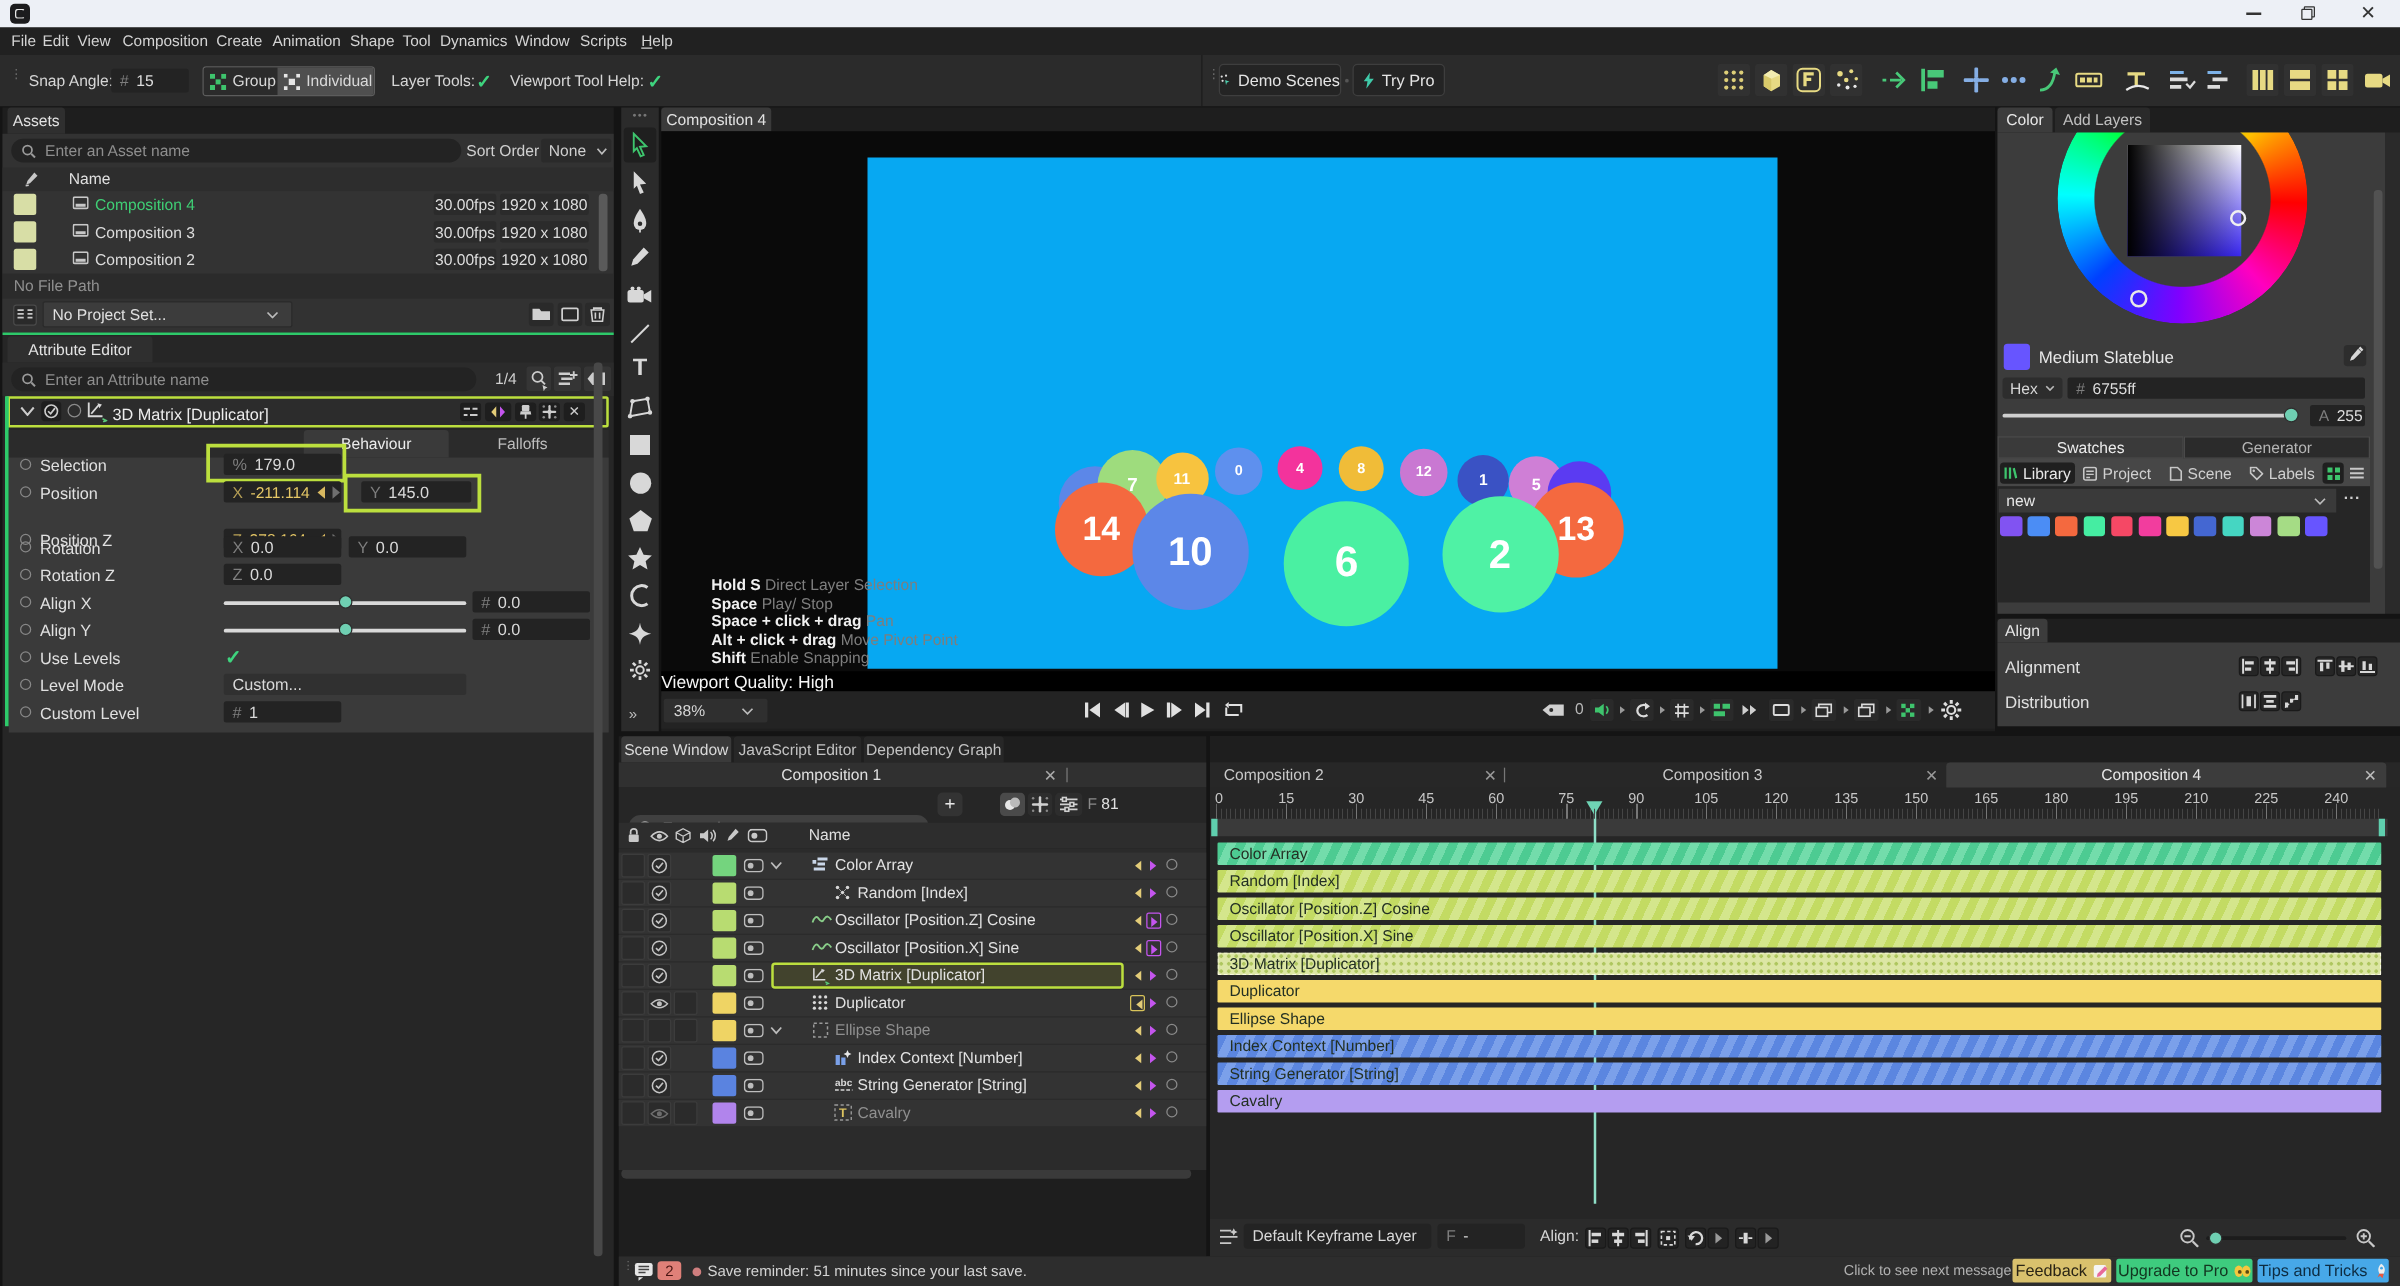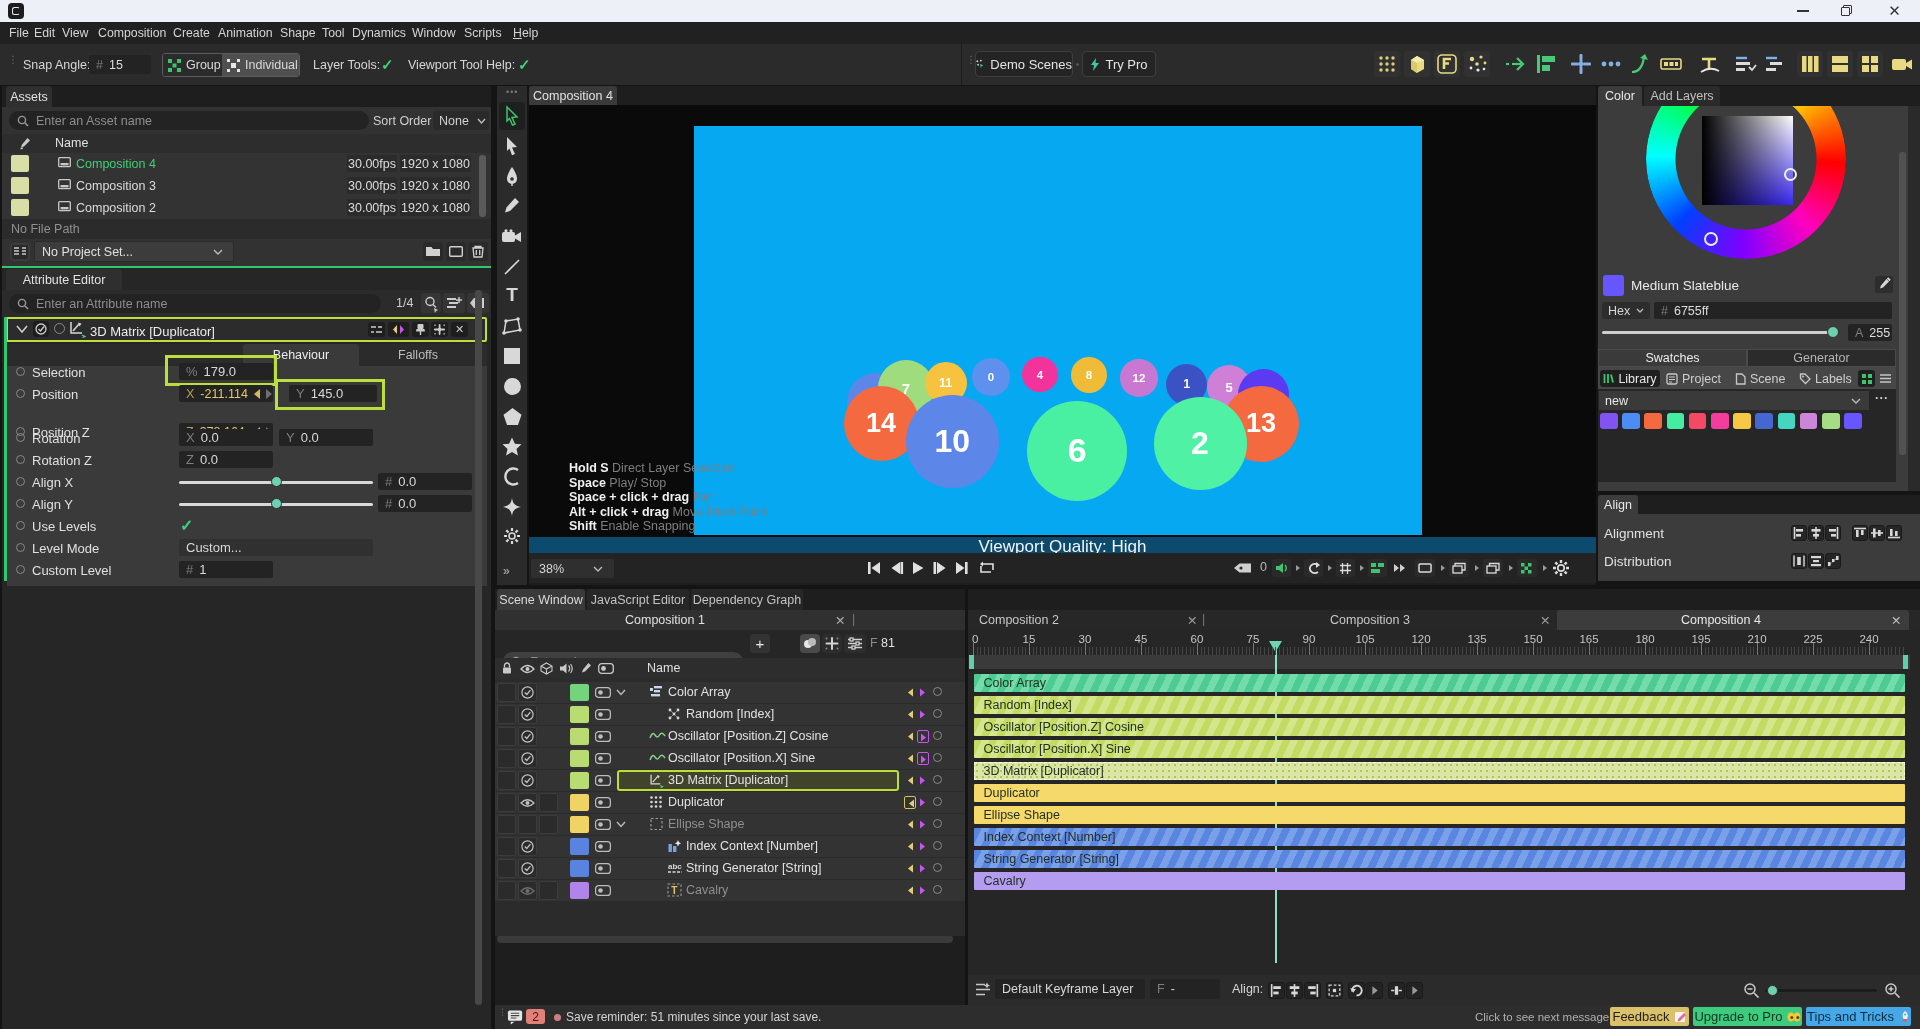--- a/index.html
+++ b/index.html
@@ -593,21 +593,21 @@
       </div>
 <div style="position:absolute;left:333.29999999999995px;top:274.7px;width:100px;height:100px;border-radius:50%;background:#4af0a2">
         <div style="position:absolute;left:0;top:0;width:100px;height:100px;display:flex;align-items:center;justify-content:center;color:#fff;font-size:34px;font-weight:bold">6</div>
       </div>
 </div>
 <div class="abs" style="left:40px;top:375px;font-size:12.5px"><b style="color:#f0f0f0">Hold S </b><span style="color:#7e7e7e">Direct Layer Selection</span></div>
 <div class="abs" style="left:40px;top:389.5px;font-size:12.5px"><b style="color:#f0f0f0">Space </b><span style="color:#7e7e7e">Play/ Stop</span></div>
 <div class="abs" style="left:40px;top:404.0px;font-size:12.5px"><b style="color:#f0f0f0">Space + click + drag </b><span style="color:#7e7e7e">Pan</span></div>
 <div class="abs" style="left:40px;top:418.5px;font-size:12.5px"><b style="color:#f0f0f0">Alt + click + drag </b><span style="color:#7e7e7e">Move Pivot Point</span></div>
 <div class="abs" style="left:40px;top:433.0px;font-size:12.5px"><b style="color:#f0f0f0">Shift </b><span style="color:#7e7e7e">Enable Snapping</span></div>
-<div class="abs" style="left:0px;top:451px;width:1067px;height:16px;background:#0c4a6e;text-align:center;color:#f5f5f5;font-size:17px">Viewport Quality: High</div>
+<div class="abs" style="left:0px;top:451px;width:1067px;height:16px;background:#000000;text-align:left;color:#f5f5f5;font-size:14px">Viewport Quality: High</div>
 <div id="vpbar"></div>
 </div>
 
 <div class="abs" style="left:529px;top:553px;width:1067px;height:30px;background:#232323">
   <div class="abs" style="left:2px;top:6px;width:83px;height:19px;background:#2f2f2f;border-radius:2px;display:flex;align-items:center;padding-left:8px;color:#d6d6d6">38%<svg width="10" height="6" viewBox="0 0 10 6" style="position:absolute;left:62px">
         <path d="M1 1 L5 5 L9 1" stroke="#bbb" stroke-width="1.4" fill="none"></path>
       </svg></div>
   <div class="abs" style="left:337px;top:7px;width:130px;height:16px">
     <svg class="abs" style="left:0;top:0" width="16" height="16" viewBox="0 0 16 16">
         <rect x="2" y="2" width="2.6" height="12" fill="#e0e0e0"></rect>

